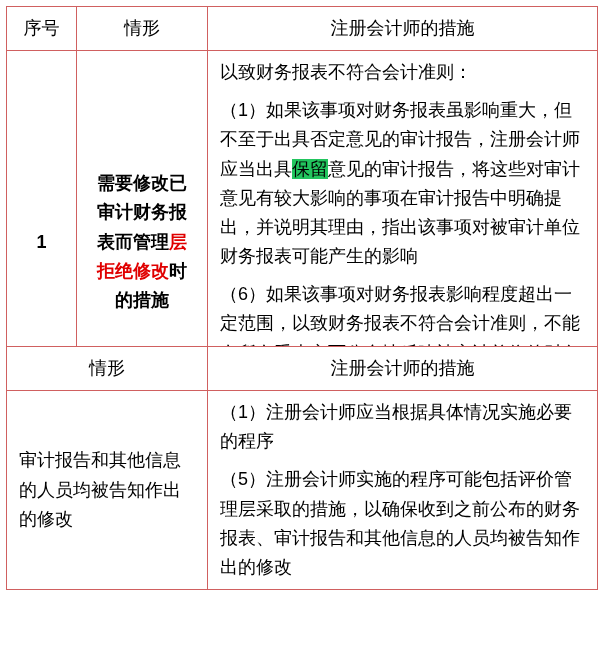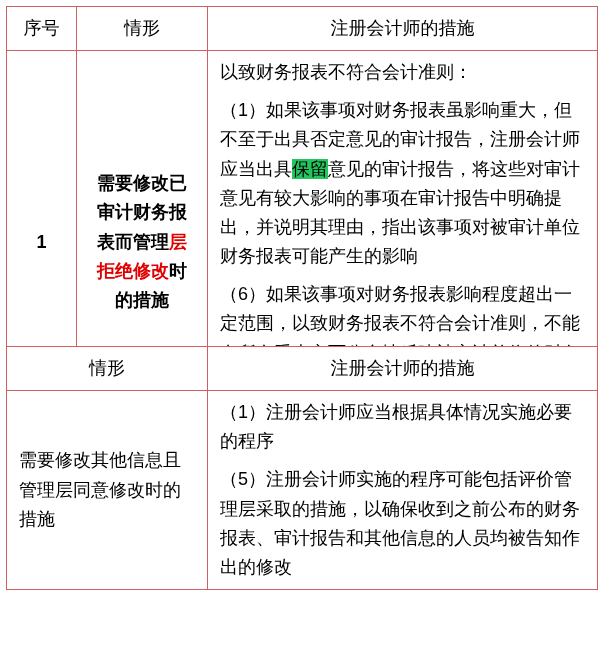--- a/index.html
+++ b/index.html
@@ -122,21 +122,21 @@
     <colgroup>
         <col class="c1">
         <col class="c2">
       </colgroup>
     <tbody>
       <tr class="thead">
         <td>情形</td>
         <td>注册会计师的措施</td>
       </tr>
       <tr>
-        <td class="row-label">需要修改其他信息且管理层同意修改时的措施</td>
+        <td class="row-label">审计报告和其他信息的人员均被告知作出的修改</td>
         <td class="top">
           <p class="para">（1）注册会计师应当根据具体情况实施必要的程序</p>
           <p class="para">（5）注册会计师实施的程序可能包括评价管理层采取的措施，以确保收到之前公布的财务报表、审计报告和其他信息的人员均被告知作出的修改</p>
         </td>
       </tr>
     </tbody>
   </table>
 
 </div>
 

